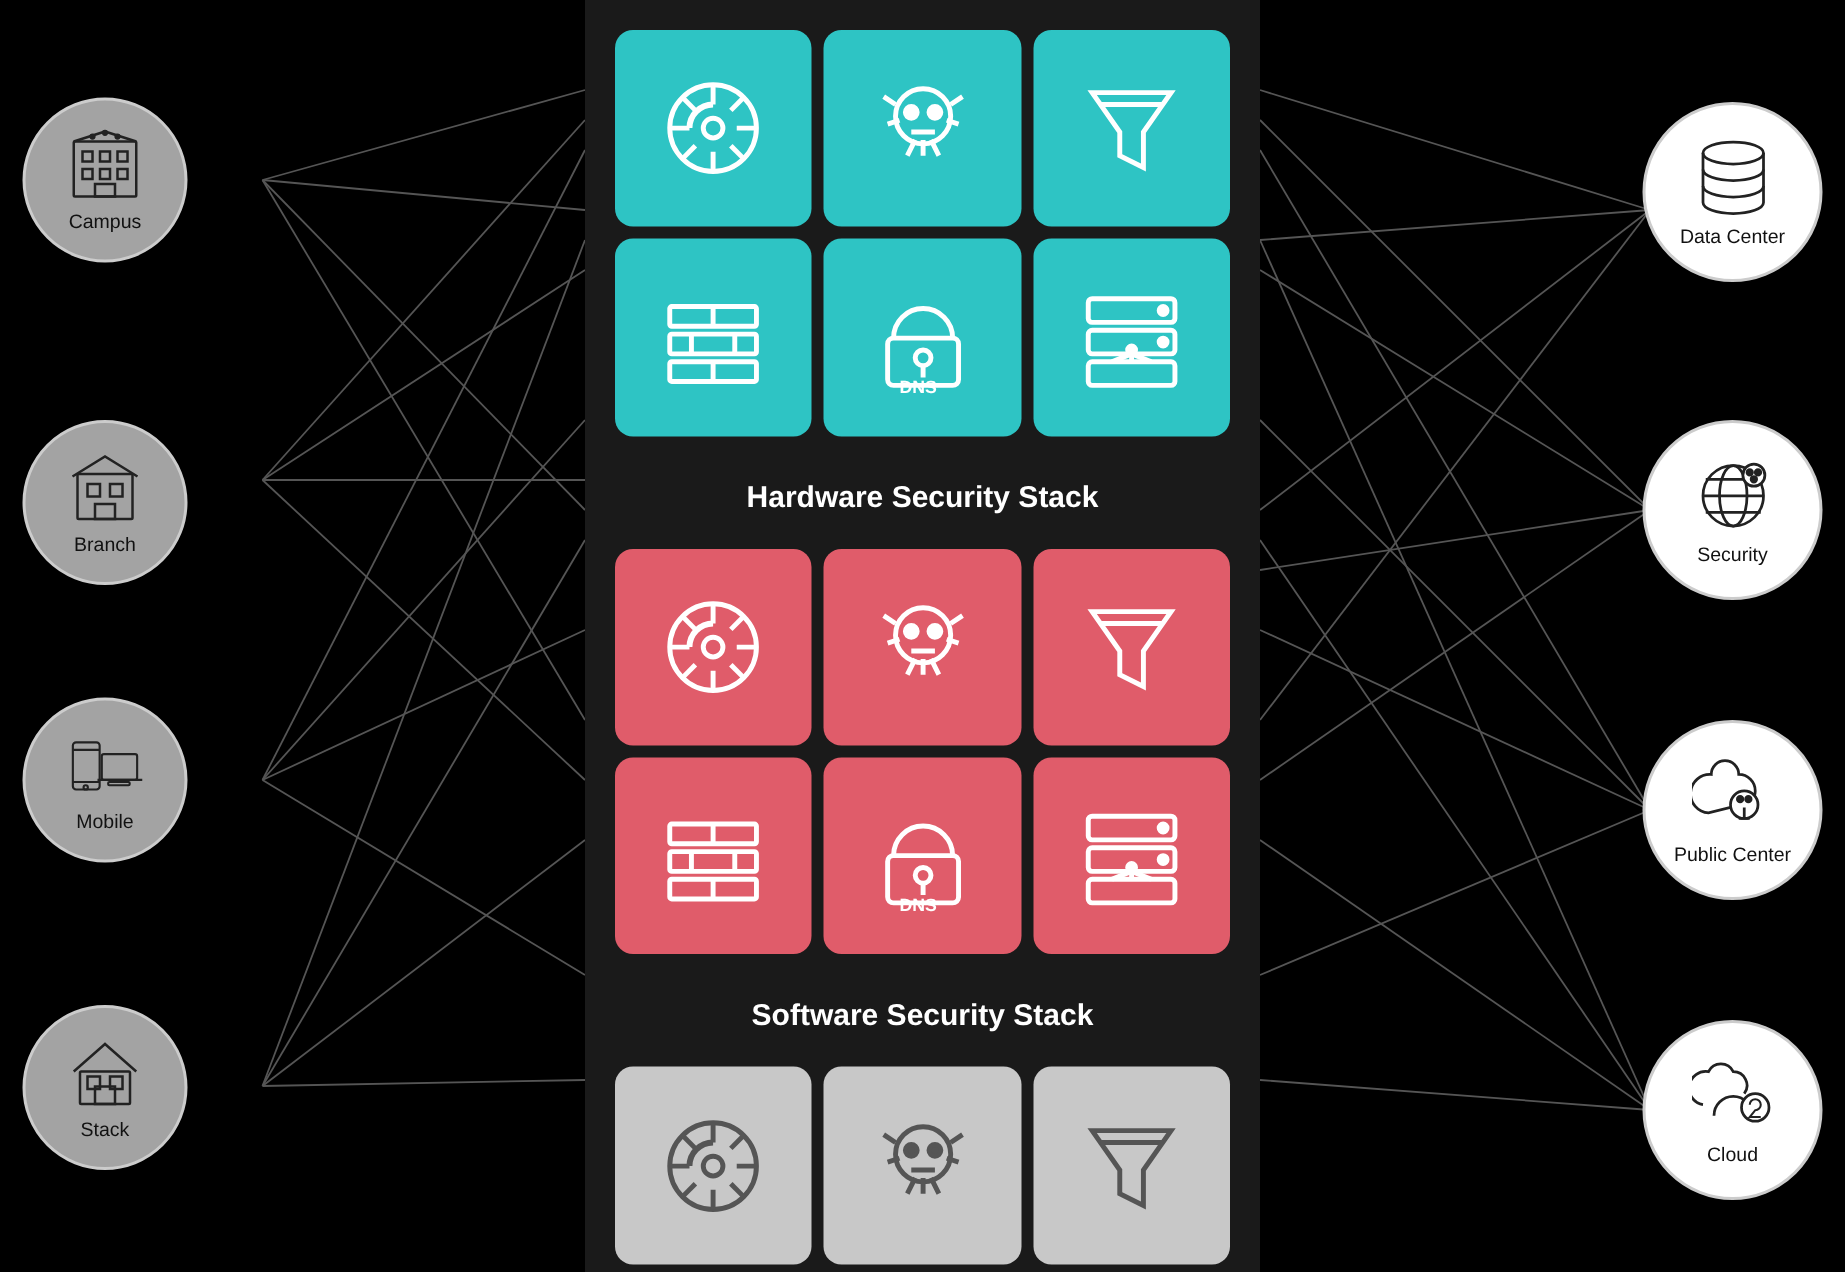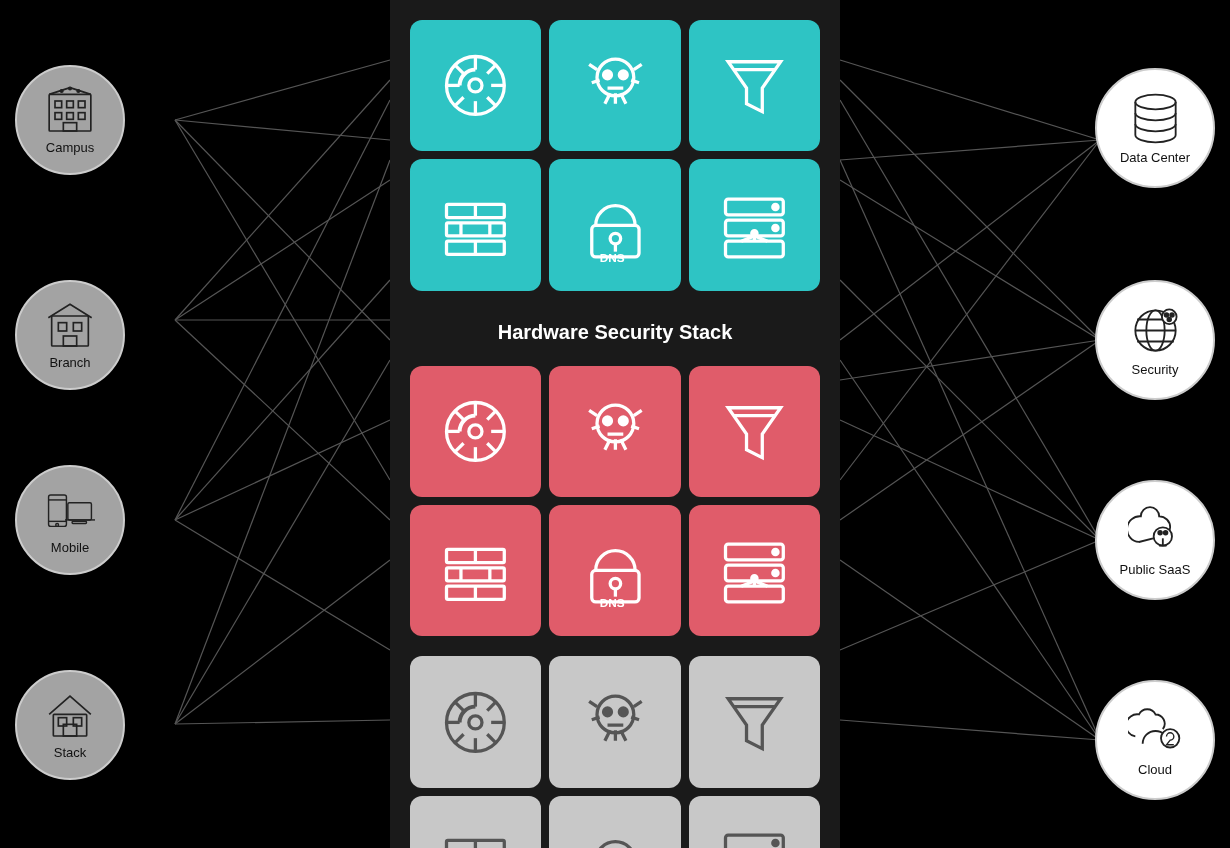--- a/index.html
+++ b/index.html
@@ -254,21 +254,21 @@
 
 <div class="node-circle-right" style="right:15px; top:480px;">
   <svg viewBox="0 0 60 55" fill="none" stroke="#222" stroke-width="2">
     <path d="M12,40 a14,14 0 0,1 2,-28 a10,10 0 0,1 20,0 a12,12 0 0,1 12,12 a10,10 0 0,1 -10,10 Z" stroke="#222" stroke-width="2"></path>
     <circle cx="38" cy="34" r="10" fill="#fff" stroke="#222" stroke-width="2"></circle>
     <circle cx="35" cy="30" r="2" fill="#222"></circle>
     <circle cx="41" cy="30" r="2" fill="#222"></circle>
     <line x1="38" y1="36" x2="38" y2="44"></line>
     <line x1="34" y1="44" x2="42" y2="44"></line>
   </svg>
-  <span>Public SaaS</span>
+  <span>Public Center</span>
 </div>
 
 <div class="node-circle-right" style="right:15px; top:680px;">
   <svg viewBox="0 0 60 55" fill="none" stroke="#222" stroke-width="2">
     <path d="M8,34 a12,12 0 0,1 4,-24 a10,10 0 0,1 18,0 a10,10 0 0,1 8,16"></path>
     <path d="M16,42 a10,10 0 0,1 28,0"></path>
     <circle cx="46" cy="36" r="10" fill="#fff" stroke="#222" stroke-width="2"></circle>
     <path d="M42,34 a4,4 0 0,1 8,0 a4,4 0 0,1 -4,4 l-4,5 h8" stroke="#222" stroke-width="1.5"></path>
   </svg>
   <span>Cloud</span>
@@ -415,20 +415,21 @@
           <rect x="8" y="42" width="44" height="12" rx="2"></rect>
           <circle cx="46" cy="16" r="2" fill="#fff"></circle>
           <circle cx="46" cy="32" r="2" fill="#fff"></circle>
           <line x1="30" y1="38" x2="20" y2="42"></line>
           <line x1="30" y1="38" x2="30" y2="42"></line>
           <line x1="30" y1="38" x2="40" y2="42"></line>
           <circle cx="30" cy="36" r="2" fill="#fff"></circle>
         </svg>
       </div>
     </div>
+    <div class="stack-label">Software Security Stack</div>
   </div>
 
   <div class="divider"></div>
 
   <div class="stack-section">
     <div class="icon-grid">
       <div class="icon-tile tile-gray">
         <svg viewBox="0 0 60 60" fill="none" stroke="#555" stroke-width="2.5">
           <circle cx="30" cy="30" r="22"></circle>
           <circle cx="30" cy="30" r="5"></circle>

